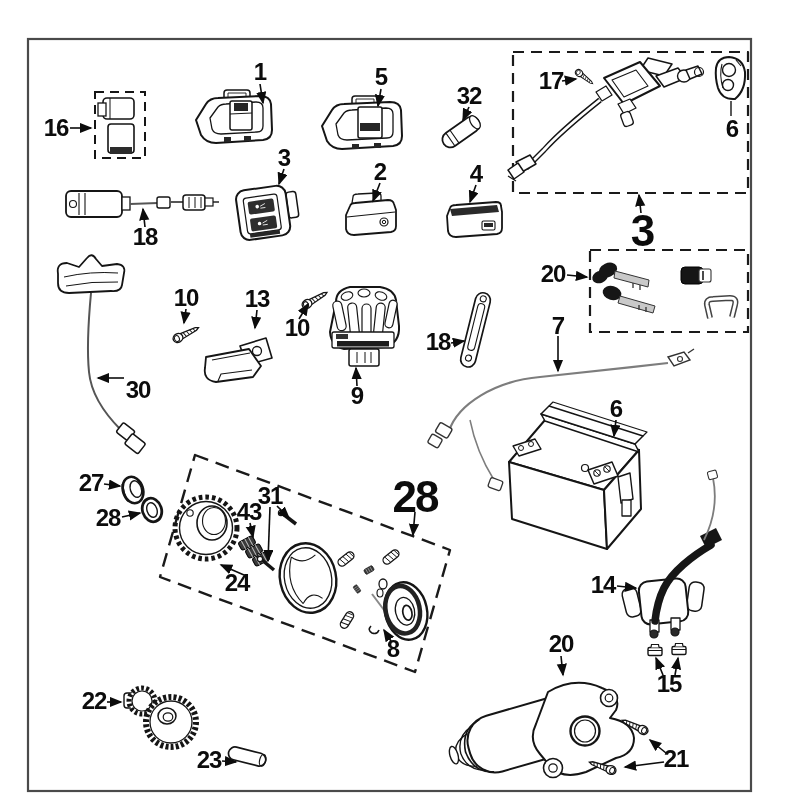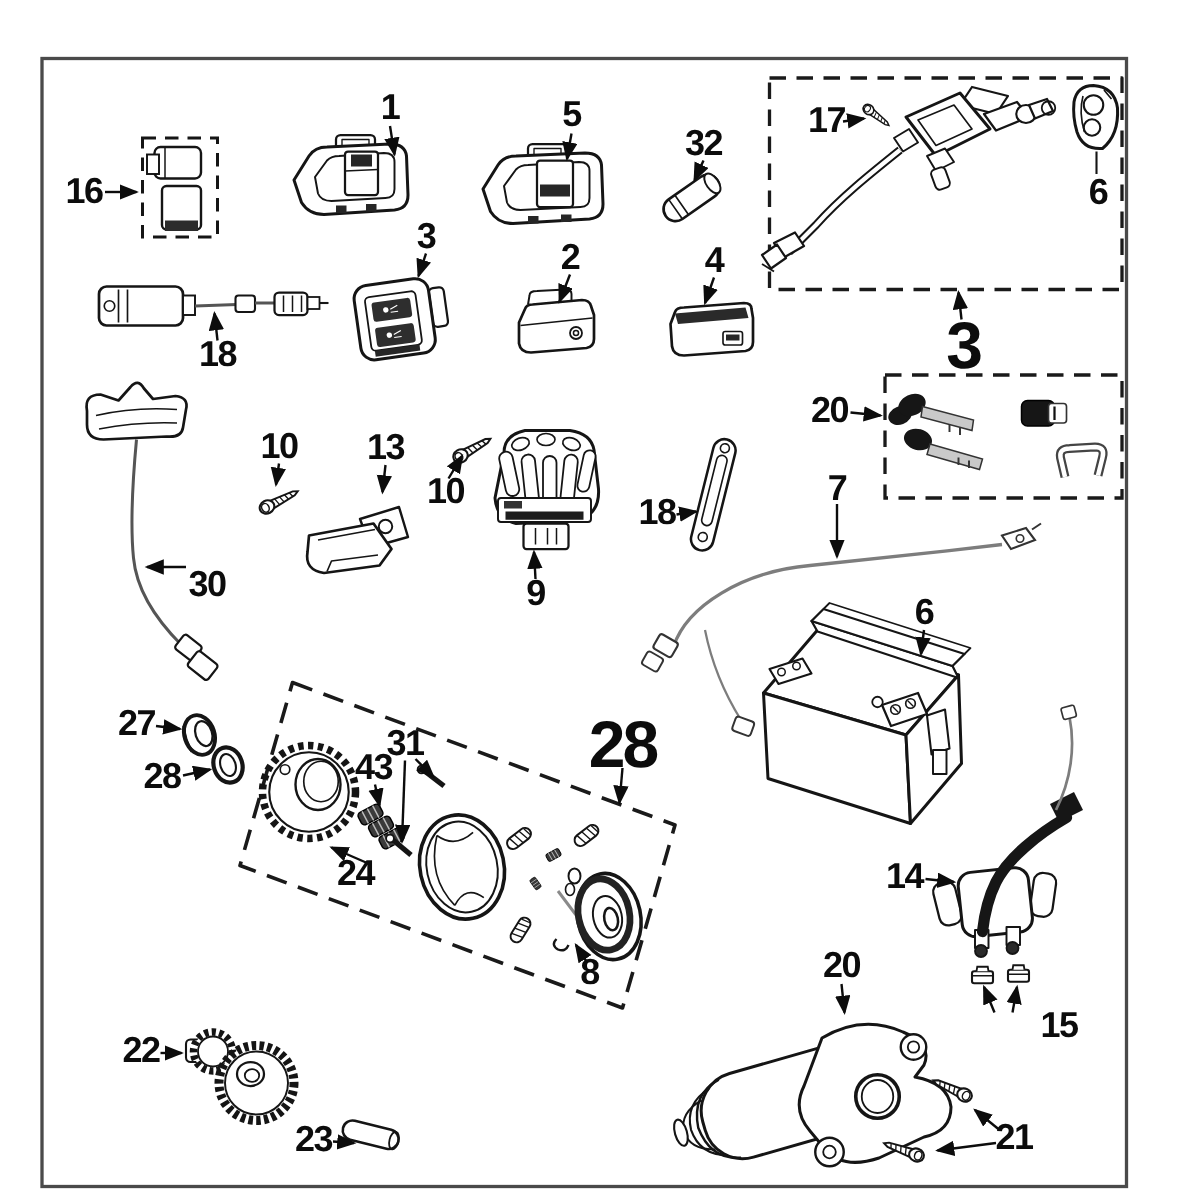--- a/index.html
+++ b/index.html
@@ -418,19 +418,19 @@
 <div class="callout" style="left:138px;top:390px">30</div>
 <div class="callout" style="left:616px;top:409px">6</div>
 <div class="callout" style="left:91px;top:483px">27</div>
 <div class="callout" style="left:108px;top:518px">28</div>
 <div class="callout" style="left:270px;top:496px">31</div>
 <div class="callout" style="left:249px;top:512px">43</div>
 <div class="callout big" style="left:415px;top:497px">28</div>
 <div class="callout" style="left:237px;top:583px">24</div>
 <div class="callout" style="left:393px;top:649px">8</div>
 <div class="callout" style="left:603px;top:585px">14</div>
-<div class="callout" style="left:706px;top:684px">15</div>
+<div class="callout" style="left:669px;top:684px">15</div>
 <div class="callout" style="left:561px;top:644px">20</div>
 <div class="callout" style="left:94px;top:701px">22</div>
 <div class="callout" style="left:676px;top:759px">21</div>
 <div class="callout" style="left:209px;top:760px">23</div>
 
 </div>
 
 </body></html>

